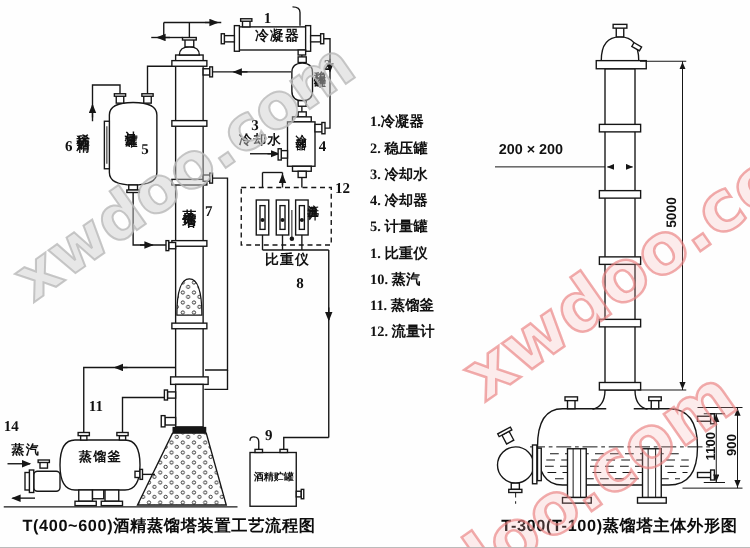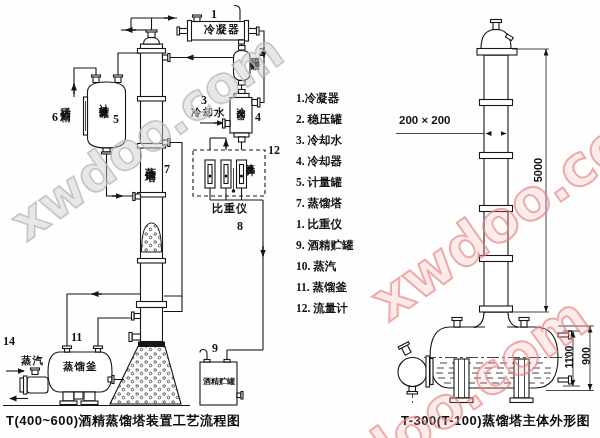--- a/index.html
+++ b/index.html
@@ -299,55 +299,53 @@
 <div class="num" style="left:211px;top:7px">1</div>
 <div class="num" style="left:259px;top:45px">2</div>
 <div class="num" style="left:201px;top:93px">3</div>
 <div class="num" style="left:255px;top:110px">4</div>
 <div class="num" style="left:113px;top:112px">5</div>
 <div class="num" style="left:52px;top:110px">6</div>
 <div class="num" style="left:164px;top:162px">7</div>
 <div class="num" style="left:237px;top:219px">8</div>
 <div class="num" style="left:212px;top:341px">9</div>
 <div class="num" style="left:3px;top:334px">14</div>
-<div class="num" style="left:71px;top:330px">11</div>
+<div class="num" style="left:71px;top:318px">11</div>
 <div class="num" style="left:268px;top:143px">12</div>
 
 <div class="lbl" style="left:204px;top:24px;font-size:11px">冷凝器</div>
 <div class="lbl vert" style="left:250px;top:49px;font-size:9.5px">稳压罐</div>
 <div class="lbl" style="left:191px;top:107px;font-size:10.5px">冷却水</div>
 <div class="lbl vert" style="left:235.5px;top:100px;font-size:9px">冷却器</div>
 <div class="lbl vert" style="left:98px;top:96px;font-size:10px">计量罐</div>
 <div class="lbl vert" style="left:60px;top:99px;font-size:10.5px">稀酒精</div>
 <div class="lbl vert" style="left:144px;top:158px;font-size:11px">蒸馏塔</div>
 <div class="lbl" style="left:212px;top:203px;font-size:11px">比重仪</div>
 <div class="lbl" style="left:203px;top:378px;font-size:8px;letter-spacing:0">酒精贮罐</div>
-<div class="lbl" style="left:21px;top:355px;font-size:10.5px">蒸汽</div>
+<div class="lbl" style="left:9px;top:355px;font-size:10.5px">蒸汽</div>
 <div class="lbl" style="left:63px;top:361px;font-size:10.5px">蒸馏釜</div>
 <div class="lbl vert" style="left:245px;top:156px;font-size:9px">流量计</div>
 
 <div class="dim" style="left:399px;top:114px;font-size:11.5px">200 × 200</div>
 <div class="dim rot" style="left:520px;top:164px;width:36px">5000</div>
 <div class="dim rot" style="left:552px;top:351px;width:34px;font-size:10.5px">1100</div>
 <div class="dim rot" style="left:571px;top:350px;width:30px;font-size:10.5px">900</div>
 
 <div class="legend">
   <div class="legend-item">1.冷凝器</div>
   <div class="legend-item">2. 稳压罐</div>
   <div class="legend-item">3. 冷却水</div>
   <div class="legend-item">4. 冷却器</div>
   <div class="legend-item">5. 计量罐</div>
-  <div class="legend-item">7. 蒸馏塔</div>
   <div class="legend-item">1. 比重仪</div>
-  <div class="legend-item">9. 酒精贮罐</div>
   <div class="legend-item">10. 蒸汽</div>
   <div class="legend-item">11. 蒸馏釜</div>
   <div class="legend-item">12. 流量计</div>
 </div>
 
-<div class="cap" style="left:6px;top:412px">T(400~600)酒精蒸馏塔装置工艺流程图</div>
+<div class="cap" style="left:18px;top:412px">T(400~600)酒精蒸馏塔装置工艺流程图</div>
 <div class="cap" style="left:401px;top:412px">T-300(T-100)蒸馏塔主体外形图</div>
 
 <div class="wm wm-gray" style="left:-12px;top:108px">xwdoo.com</div>
 <div class="wm wm-pink" style="left:345px;top:172px">xwdoo.com</div>
 <div class="wm wm-pink" style="left:258px;top:380px">xwdoo.com</div>
 
 </div>
 
 </body></html>

